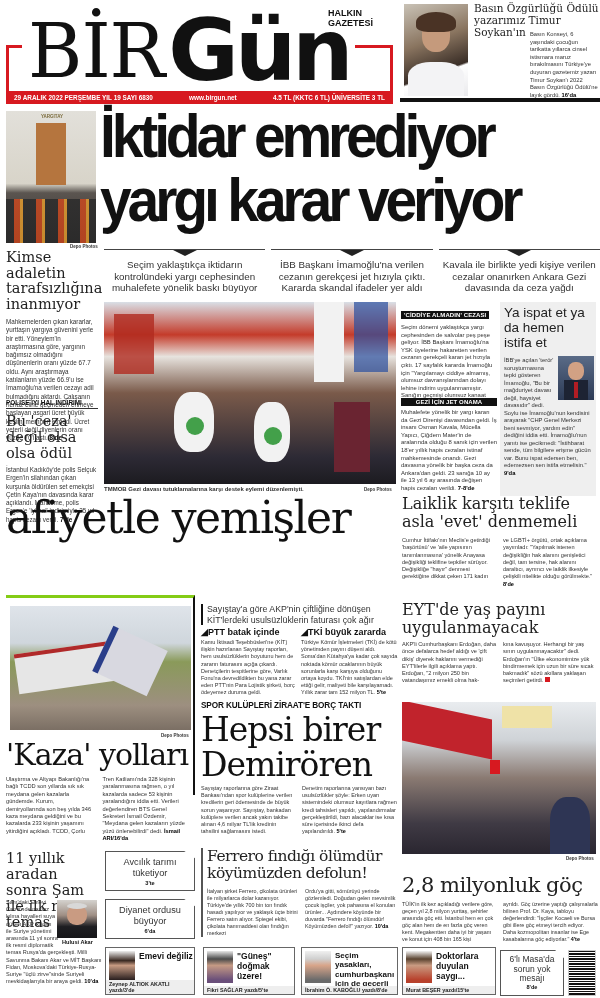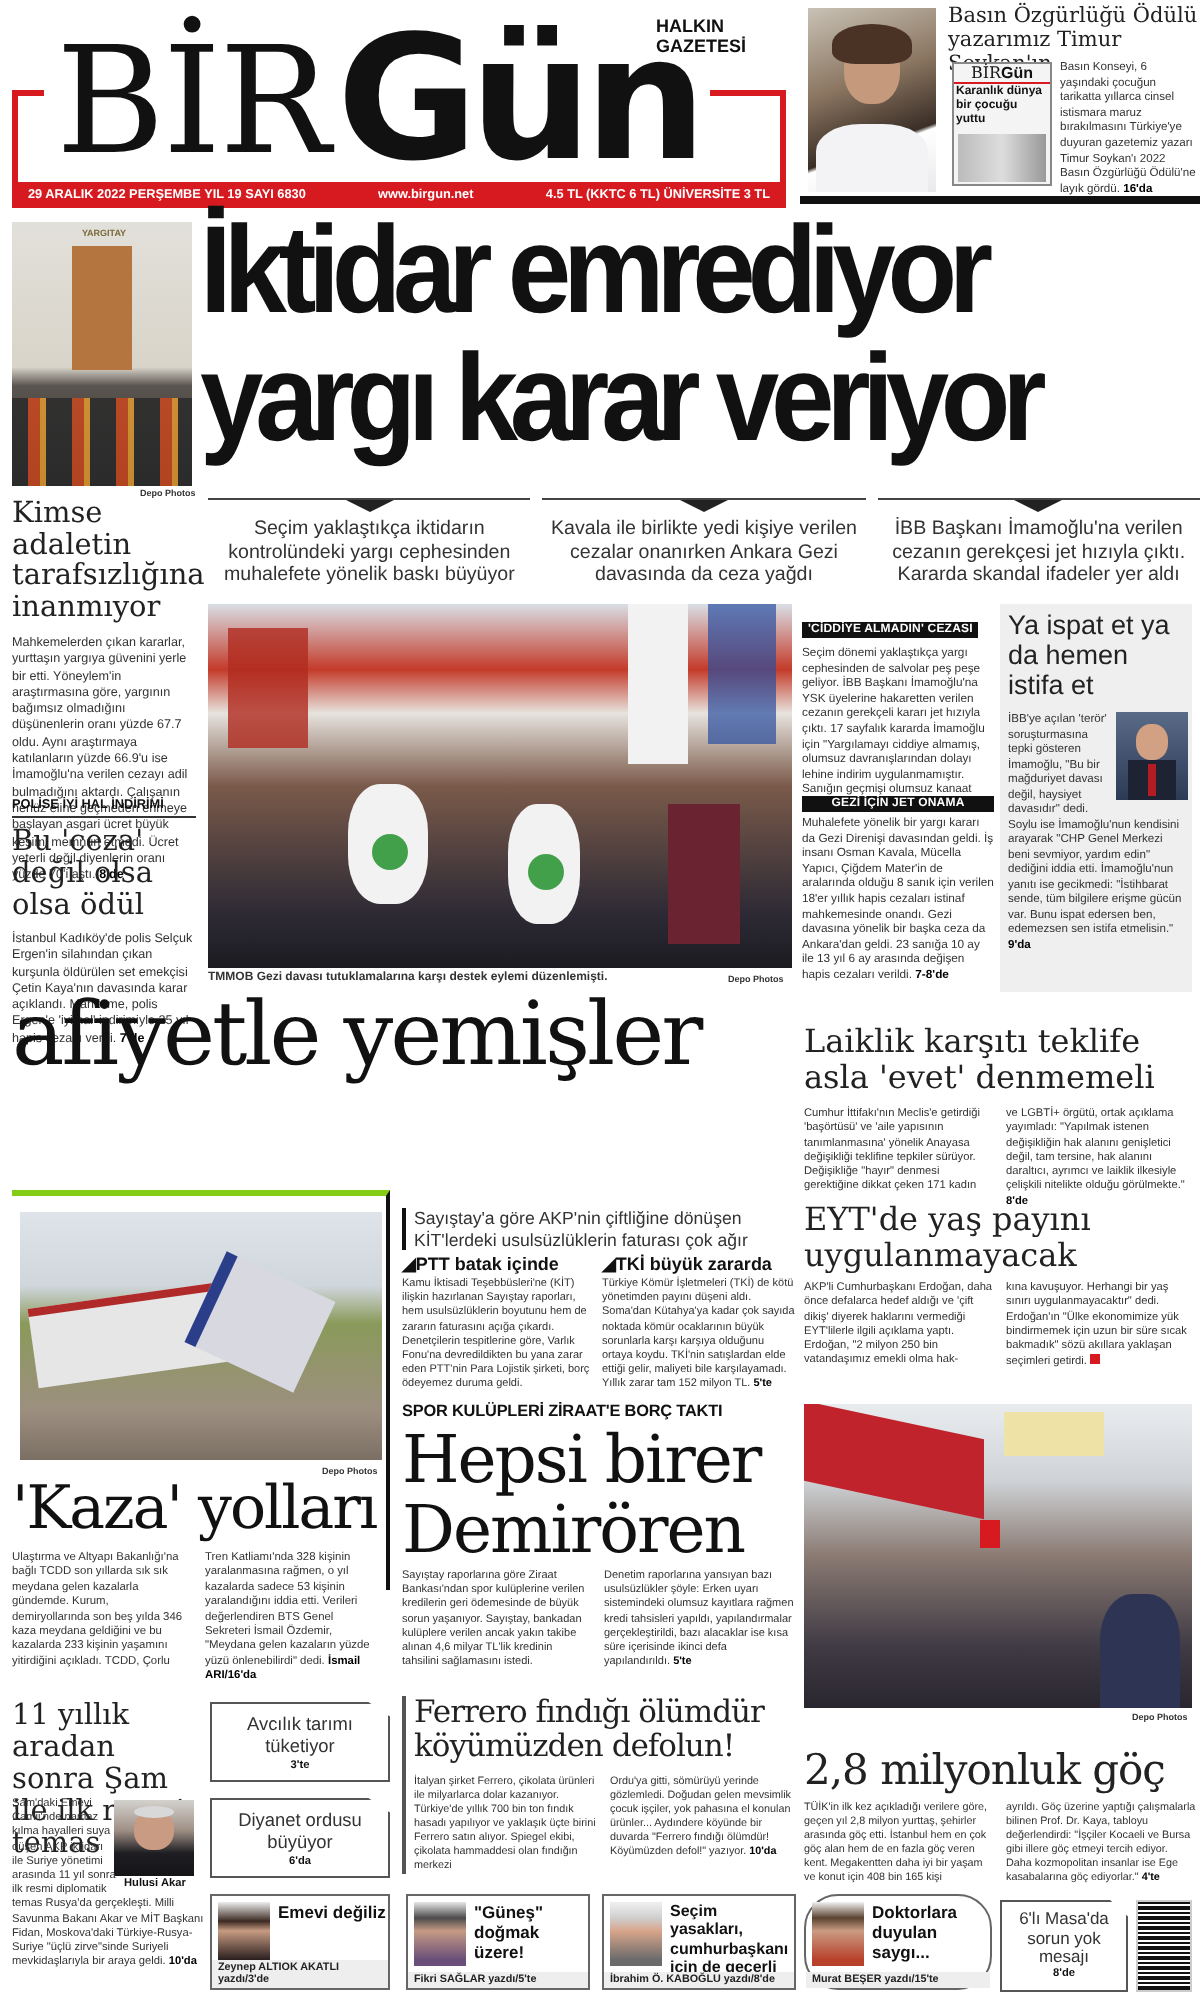--- a/index.html
+++ b/index.html
@@ -32,27 +32,20 @@
   </div>
 </div>
 
 <div class="abs" style="left:400px;top:0;width:200px;height:102px;">
   <div class="photo" style="left:4px;top:4px;width:64px;height:92px;background:linear-gradient(160deg,#c9c2b6 0%,#8a7560 40%,#3a2e27 70%,#fff 72%,#e9e9ec 100%);">
     <div style="position:absolute;left:18px;top:14px;width:28px;height:34px;border-radius:45%;background:#c59a7c;"></div>
     <div style="position:absolute;left:12px;top:8px;width:40px;height:20px;border-radius:50% 50% 30% 30%;background:#4a3325;"></div>
     <div style="position:absolute;left:4px;top:58px;width:56px;height:34px;background:#f3f3f5;border-radius:40% 40% 0 0;"></div>
   </div>
   <div class="abs serif" style="left:74px;top:2px;width:126px;font-size:10.5px;line-height:12px;color:#222;">Basın Özgürlüğü Ödülü yazarımız Timur Soykan'ın</div>
-  <div class="abs" style="left:76px;top:31px;width:50px;height:62px;border:1px solid #888;background:#f4f4f4;">
-    <div style="height:10px;text-align:center;font-size:8px;line-height:10px;border-bottom:1px solid #d71920;">
-      <span class="serif">BİR</span><b>Gün</b>
-    </div>
-    <div style="font-size:6px;font-weight:bold;line-height:7px;padding:1px;">Karanlık dünya bir çocuğu yuttu</div>
-    <div style="margin:2px;height:24px;background:linear-gradient(90deg,#bbb,#ddd,#999);"></div>
-  </div>
   <div class="abs body-text" style="left:130px;top:31px;width:68px;font-size:5.8px;line-height:7.6px;">
     <span>Basın Konseyi, 6 yaşındaki çocuğun tarikatta yıllarca cinsel istismara maruz bırakılmasını Türkiye'ye duyuran gazetemiz yazarı Timur Soykan'ı 2022 Basın Özgürlüğü Ödülü'ne layık gördü.</span> <span class="ref">16'da</span>
   </div>
   <div class="abs" style="left:0;top:98px;width:200px;height:4px;background:#111;"></div>
 </div>
 
 <div class="photo" style="left:6px;top:111px;width:90px;height:132px;background:linear-gradient(180deg,#e2e0da 0%,#d8d4c9 55%,#5b5550 62%,#2e2a2a 100%);">
   <div style="position:absolute;left:28px;top:3px;width:36px;height:7px;font-size:4.5px;color:#7a6a3a;font-weight:bold;text-align:center;">YARGITAY</div>
   <div style="position:absolute;left:30px;top:12px;width:30px;height:62px;background:#b5753e;"></div>
   <div style="position:absolute;left:0;top:88px;width:90px;height:44px;background:repeating-linear-gradient(90deg,#2b2b2b 0 8px,#c9481f 8px 14px,#e19a2e 14px 17px,#2b2b2b 17px 22px);opacity:.85;"></div>
@@ -64,25 +57,25 @@
   <div style="font-family:'Liberation Sans',sans-serif;font-weight:bold;font-size:62px;line-height:64px;letter-spacing:-4.5px;transform:scaleX(0.92);transform-origin:left;white-space:nowrap;">yargı karar veriyor</div>
 </div>
 
 <div class="abs" style="left:104px;top:249px;width:496px;height:48px;display:flex;gap:6px;">
   <div style="flex:1;border-top:1.5px solid #444;position:relative;text-align:center;font-size:9.8px;line-height:11.5px;padding-top:9px;color:#333;">
     <div style="position:absolute;left:50%;top:0;margin-left:-12px;border-left:12px solid transparent;border-right:12px solid transparent;border-top:6px solid #222;"></div>
     <span>Seçim yaklaştıkça iktidarın kontrolündeki yargı cephesinden muhalefete yönelik baskı büyüyor</span>
   </div>
   <div style="flex:1;border-top:1.5px solid #444;position:relative;text-align:center;font-size:9.8px;line-height:11.5px;padding-top:9px;color:#333;">
     <div style="position:absolute;left:50%;top:0;margin-left:-12px;border-left:12px solid transparent;border-right:12px solid transparent;border-top:6px solid #222;"></div>
-    <span>Kavala ile birlikte yedi kişiye verilen cezalar onanırken Ankara Gezi davasında da ceza yağdı</span>
+    <span>İBB Başkanı İmamoğlu'na verilen cezanın gerekçesi jet hızıyla çıktı. Kararda skandal ifadeler yer aldı</span>
   </div>
   <div style="flex:1;border-top:1.5px solid #444;position:relative;text-align:center;font-size:9.8px;line-height:11.5px;padding-top:9px;color:#333;">
     <div style="position:absolute;left:50%;top:0;margin-left:-12px;border-left:12px solid transparent;border-right:12px solid transparent;border-top:6px solid #222;"></div>
-    <span>İBB Başkanı İmamoğlu'na verilen cezanın gerekçesi jet hızıyla çıktı. Kararda skandal ifadeler yer aldı</span>
+    <span>Kavala ile birlikte yedi kişiye verilen cezalar onanırken Ankara Gezi davasında da ceza yağdı</span>
   </div>
 </div>
 
 <div class="abs" style="left:6px;top:250px;width:92px;">
   <div class="serif" style="font-size:14.5px;line-height:15.5px;color:#222;">Kimse adaletin tarafsızlığına inanmıyor</div>
   <div class="body-text" style="margin-top:6px;">
     <span>Mahkemelerden çıkan kararlar, yurttaşın yargıya güvenini yerle bir etti. Yöneylem'in araştırmasına göre, yargının bağımsız olmadığını düşünenlerin oranı yüzde 67.7 oldu. Aynı araştırmaya katılanların yüzde 66.9'u ise İmamoğlu'na verilen cezayı adil bulmadığını aktardı. Çalışanın henüz eline geçmeden erimeye başlayan asgari ücret büyük kesimi memnun etmedi. Ücret yeterli değil diyenlerin oranı yüzde 70'i aştı.</span> <span class="ref">8'de</span>
   </div>
 </div>
 <div class="abs" style="left:6px;top:399px;width:92px;">
@@ -129,21 +122,21 @@
   <div class="body-text" style="position:absolute;left:4px;top:55px;width:88px;font-size:5.8px;line-height:7.5px;">
     <span style="float:right;width:38px;height:46px;"></span>
     <span>İBB'ye açılan 'terör' soruşturmasına tepki gösteren İmamoğlu, "Bu bir mağduriyet davası değil, haysiyet davasıdır" dedi. Soylu ise İmamoğlu'nun kendisini arayarak "CHP Genel Merkezi beni sevmiyor, yardım edin" dediğini iddia etti. İmamoğlu'nun yanıtı ise gecikmedi: "İstihbarat sende, tüm bilgilere erişme gücün var. Bunu ispat edersen ben, edemezsen sen istifa etmelisin."</span> <span class="ref">9'da</span>
   </div>
 </div>
 
 <div class="abs serif" style="left:6px;top:494px;width:395px;">
   <div style="font-size:44px;line-height:47px;letter-spacing:-1.5px;white-space:nowrap;">afiyetle yemişler</div>
 </div>
 
-<div class="abs" style="left:402px;top:512px;width:196px;">
+<div class="abs" style="left:402px;top:495px;width:196px;">
   <div class="serif" style="font-size:16px;line-height:18px;color:#222;">Laiklik karşıtı teklife asla 'evet' denmemeli</div>
   <div style="display:flex;gap:6px;margin-top:6px;">
     <div class="body-text" style="flex:1;font-size:5.6px;line-height:7.3px;">Cumhur İttifakı'nın Meclis'e getirdiği 'başörtüsü' ve 'aile yapısının tanımlanmasına' yönelik Anayasa değişikliği teklifine tepkiler sürüyor. Değişikliğe "hayır" denmesi gerektiğine dikkat çeken 171 kadın</div>
     <div class="body-text" style="flex:1;font-size:5.6px;line-height:7.3px;">
       <span>ve LGBTİ+ örgütü, ortak açıklama yayımladı: "Yapılmak istenen değişikliğin hak alanını genişletici değil, tam tersine, hak alanını daraltıcı, ayrımcı ve laiklik ilkesiyle çelişkili nitelikte olduğu görülmekte."</span> <span class="ref">8'de</span>
     </div>
   </div>
 </div>
 
 <div class="abs" style="left:6px;top:595px;width:189px;height:200px;border-top:3px solid #84cc16;border-right:2px solid #111;">
@@ -256,19 +249,19 @@
 <div class="col-card" style="left:203px;top:947px;width:92px;height:48px;">
   <div class="photo" style="left:3px;top:3px;width:26px;height:32px;background:linear-gradient(180deg,#e7e7e7 0%,#4b4b4b 25%,#c59a84 45%,#6a4f7a 90%);"></div>
   <div style="position:absolute;left:33px;top:3px;width:57px;font-size:8.5px;line-height:10px;font-weight:bold;">"Güneş" doğmak üzere!</div>
   <div class="byline">Fikri SAĞLAR yazdı/5'te</div>
 </div>
 <div class="col-card" style="left:301px;top:947px;width:97px;height:48px;">
   <div class="photo" style="left:3px;top:3px;width:26px;height:32px;background:linear-gradient(180deg,#f0f0f0 0%,#cfcfcf 25%,#d8a58a 45%,#6b6b6b 90%);"></div>
   <div style="position:absolute;left:33px;top:3px;width:62px;font-size:8px;line-height:9.4px;font-weight:bold;">Seçim yasakları, cumhurbaşkanı için de geçerli</div>
   <div class="byline">İbrahim Ö. KABOĞLU yazdı/8'de</div>
 </div>
-<div class="col-card" style="left:402px;top:947px;width:94px;height:48px;border-radius:17px;">
+<div class="col-card" style="left:402px;top:947px;width:94px;height:48px;">
   <div class="photo" style="left:3px;top:3px;width:26px;height:32px;background:linear-gradient(180deg,#f2f2f2 0%,#5a4330 25%,#c99b82 45%,#b8412c 90%);"></div>
   <div style="position:absolute;left:33px;top:3px;width:60px;font-size:8.5px;line-height:10px;font-weight:bold;">Doktorlara duyulan saygı...</div>
   <div class="byline">Murat BEŞER yazdı/15'te</div>
 </div>
 
 <div class="abs" style="left:568px;top:950px;width:28px;height:46px;background:repeating-linear-gradient(180deg,#111 0 1px,#fff 1px 2px,#111 2px 4px,#fff 4px 5px);border:1px solid #ccc;"></div>
 
 </body></html>

